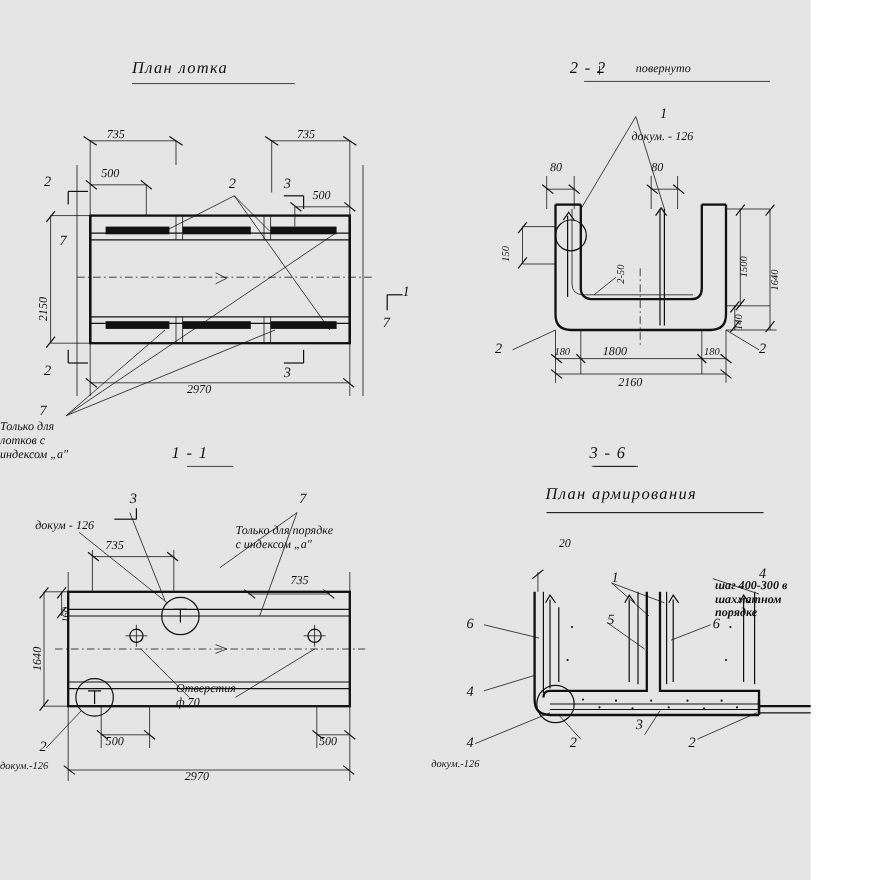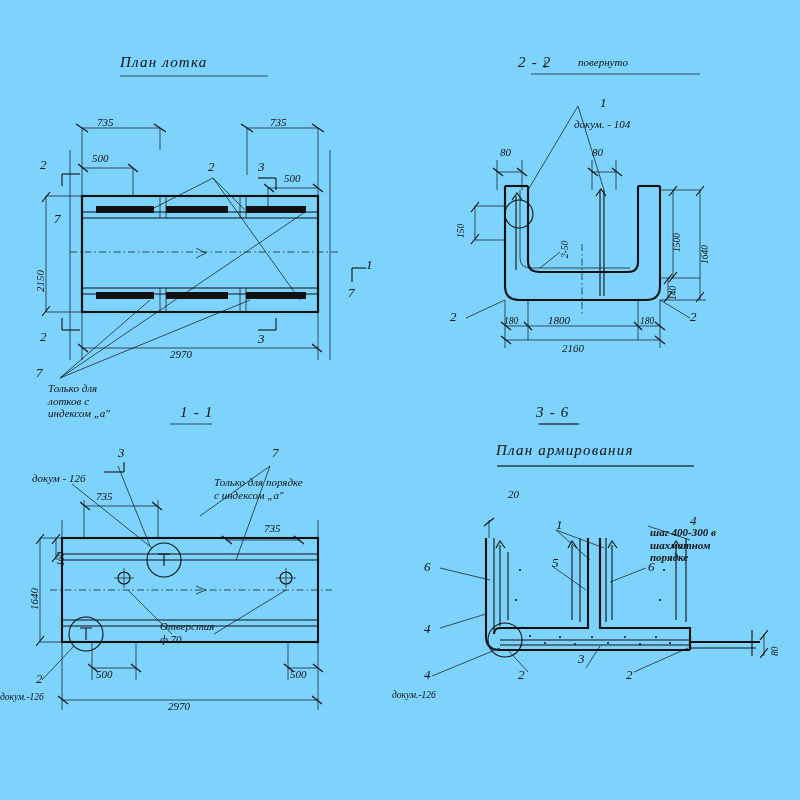--- a/index.html
+++ b/index.html
@@ -2,23 +2,23 @@
 <html><head>
 <meta charset="utf-8">
 <style>
   html, body {
     margin: 0;
     padding: 0;
     background: #ffffff;
   }
   #sheet {
     position: relative;
-    width: 800px;
+    width: 737px;
     height: 800px;
-    background: #7dd3fc;
+    background: #e5e5e5;
     overflow: hidden;
     font-family: "Liberation Serif", serif;
     color: #1a1a1a;
   }
   .lbl {
     position: absolute;
     font-family: "Liberation Serif", serif;
     font-style: italic;
     font-size: 13px;
     white-space: pre;
@@ -333,45 +333,45 @@
       <circle cx="660" cy="600" r="1"></circle>
         <circle cx="664" cy="570" r="1"></circle>
     </g>
 
     <line class="ln thin" x1="497" y1="466" x2="694" y2="466"></line>
   </svg>
 
   <div class="lbl ttl" style="left:120px; top:54px;">План лотка</div>
   <div class="lbl ttl" style="left:518px; top:54px;font-style:italic;">2 - 2</div>
   <div class="lbl sm" style="left:578px; top:56px;">повернуто</div>
-  <div class="lbl ttl" style="left:180px; top:404px;text-align:center;">1 - 1</div>
+  <div class="lbl ttl" style="left:156px; top:404px;text-align:center;">1 - 1</div>
   <div class="lbl ttl" style="left:536px; top:404px;">3 - 6</div>
   <div class="lbl ttl" style="left:496px; top:442px;">План армирования</div>
 
   <div class="lbl sm" style="left:97px; top:116px;">735</div>
   <div class="lbl sm" style="left:270px; top:116px;">735</div>
   <div class="lbl sm" style="left:92px; top:152px;">500</div>
   <div class="lbl sm" style="left:284px; top:172px;">500</div>
   <div class="lbl sm" style="left:170px; top:348px;">2970</div>
   <div class="lbl sm rot90" style="left:34px; top:292px;">2150</div>
   <div class="lbl" style="left:40px; top:158px;">2</div>
   <div class="lbl" style="left:40px; top:330px;">2</div>
   <div class="lbl" style="left:258px; top:160px;">3</div>
   <div class="lbl" style="left:258px; top:332px;">3</div>
   <div class="lbl" style="left:208px; top:160px;">2</div>
   <div class="lbl" style="left:54px; top:212px;">7</div>
   <div class="lbl" style="left:348px; top:286px;">7</div>
   <div class="lbl" style="left:36px; top:366px;">7</div>
   <div class="lbl" style="left:366px; top:258px;">1</div>
-  <div class="lbl sm" style="left:0px; top:382px; white-space:pre;padding-left:48px;">Только для
+  <div class="lbl sm" style="left:0px; top:382px; white-space:pre;">Только для
 лотков с
 индексом „а"</div>
 
   <div class="lbl" style="left:600px; top:96px;">1</div>
-  <div class="lbl sm" style="left:574px; top:118px;">докум. - 104</div>
+  <div class="lbl sm" style="left:574px; top:118px;">докум. - 126</div>
   <div class="lbl sm" style="left:500px; top:146px;">80</div>
   <div class="lbl sm" style="left:592px; top:146px;">80</div>
   <div class="lbl xs rot90" style="left:456px; top:238px;">150</div>
   <div class="lbl xs rot90" style="left:672px; top:252px;">1500</div>
   <div class="lbl xs rot90" style="left:700px; top:264px;">1640</div>
   <div class="lbl xs rot90" style="left:668px; top:300px;">140</div>
   <div class="lbl xs rot90" style="left:560px; top:258px;">2-50</div>
   <div class="lbl xs" style="left:504px; top:316px;">180</div>
   <div class="lbl sm" style="left:548px; top:314px;">1800</div>
   <div class="lbl xs" style="left:640px; top:316px;">180</div>

